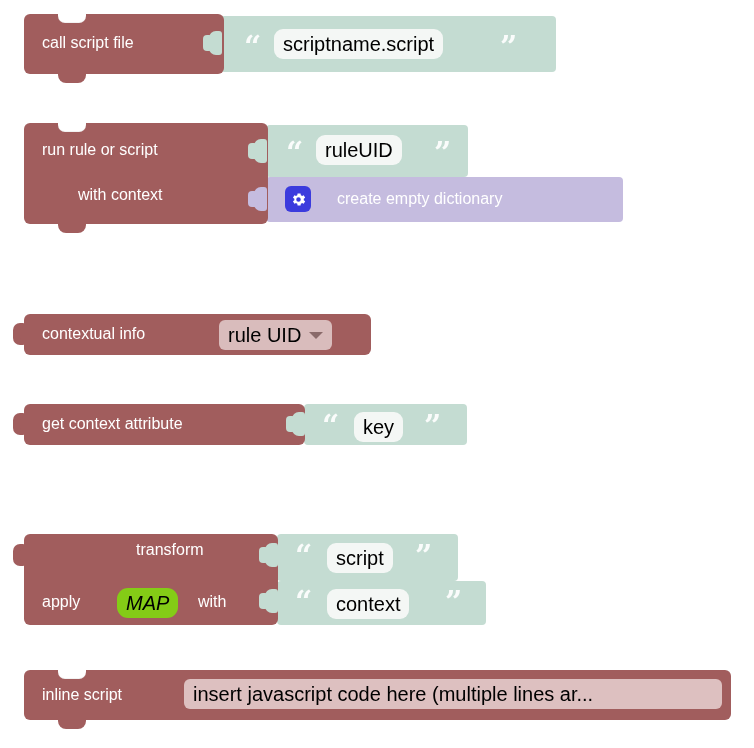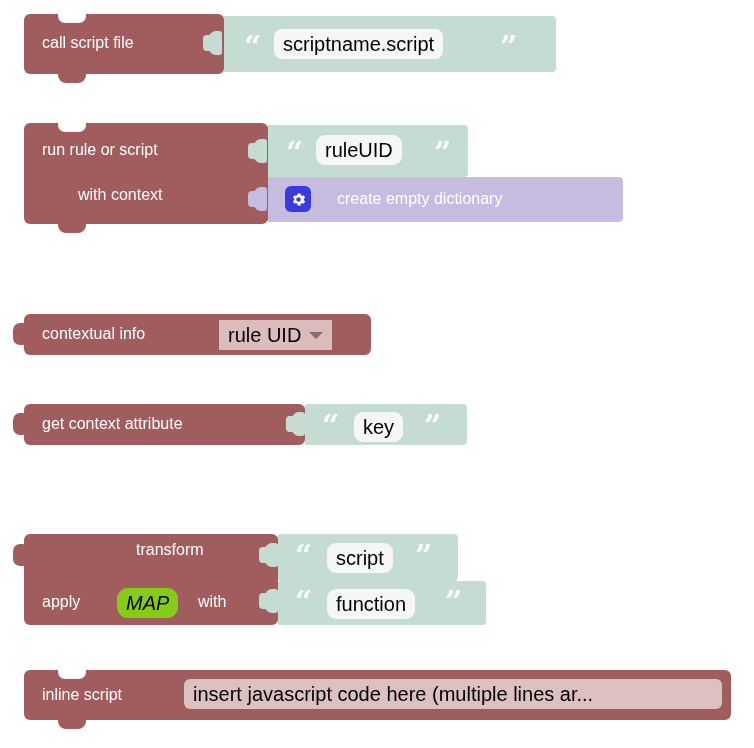--- a/index.html
+++ b/index.html
@@ -93,21 +93,21 @@
     white-space:nowrap;
     box-sizing:border-box;
   }
   .field.dark{background:#84cc16;font-style:italic;}
   .field.code{background:#ddc0c0;border-radius:6px;overflow:hidden;text-overflow:ellipsis;}
 
   
   .dropdown{
     position:absolute;
     background:#d9bcbc;
-    border-radius:0;
+    border-radius:6px;
     color:#000000;
     font-size:20px;
     line-height:20px;
     padding:5px 9px;
     white-space:nowrap;
     display:flex;align-items:center;gap:8px;
     box-sizing:border-box;
   }
   .caret{
     width:0;height:0;
@@ -151,21 +151,21 @@
 
     <div class="body maroon" style="left:24px;top:14px;width:200px;height:60px;"></div>
     <div class="notch-top" style="left:58px;top:14px;"></div>
     <div class="notch-bot" style="left:58px;top:74px;"></div>
 
     <div class="plug mintp" style="left:209px;top:31px;"></div>
 
     <div class="lbl" style="left:42px;top:33px;">call script file</div>
 
     <div class="q" style="left:244px;top:36px;">“</div>
-    <div class="field" style="left:274px;top:29px;border-radius:8px;">scriptname.script</div>
+    <div class="field" style="left:274px;top:29px;">scriptname.script</div>
     <div class="q" style="left:500px;top:36px;">”</div>
   </div>
 
   <div class="blk">
 
     <div class="body mint" style="left:266px;top:125px;width:202px;height:52px;border-radius:4px;"></div>
 
     <div class="body lilac" style="left:266px;top:177px;width:357px;height:45px;border-radius:4px;"></div>
 
     <div class="body maroon" style="left:24px;top:123px;width:244px;height:101px;"></div>
@@ -228,21 +228,21 @@
 
     <div class="lbl" style="left:42px;top:592px;">apply</div>
     <div class="field dark" style="left:117px;top:588px;border-radius:11px;">MAP</div>
     <div class="lbl" style="left:198px;top:592px;">with</div>
 
     <div class="q" style="left:295px;top:545px;">“</div>
     <div class="field" style="left:327px;top:543px;">script</div>
     <div class="q" style="left:415px;top:545px;">”</div>
 
     <div class="q" style="left:295px;top:591px;">“</div>
-    <div class="field" style="left:327px;top:589px;">function</div>
+    <div class="field" style="left:327px;top:589px;">context</div>
     <div class="q" style="left:445px;top:591px;">”</div>
   </div>
 
   <div class="blk">
     <div class="body maroon" style="left:24px;top:670px;width:707px;height:50px;"></div>
     <div class="notch-top" style="left:58px;top:670px;"></div>
     <div class="notch-bot" style="left:58px;top:720px;"></div>
 
     <div class="lbl" style="left:42px;top:685px;">inline script</div>
     <div class="field code" style="left:184px;top:679px;width:538px;">insert javascript code here (multiple lines ar...</div>

